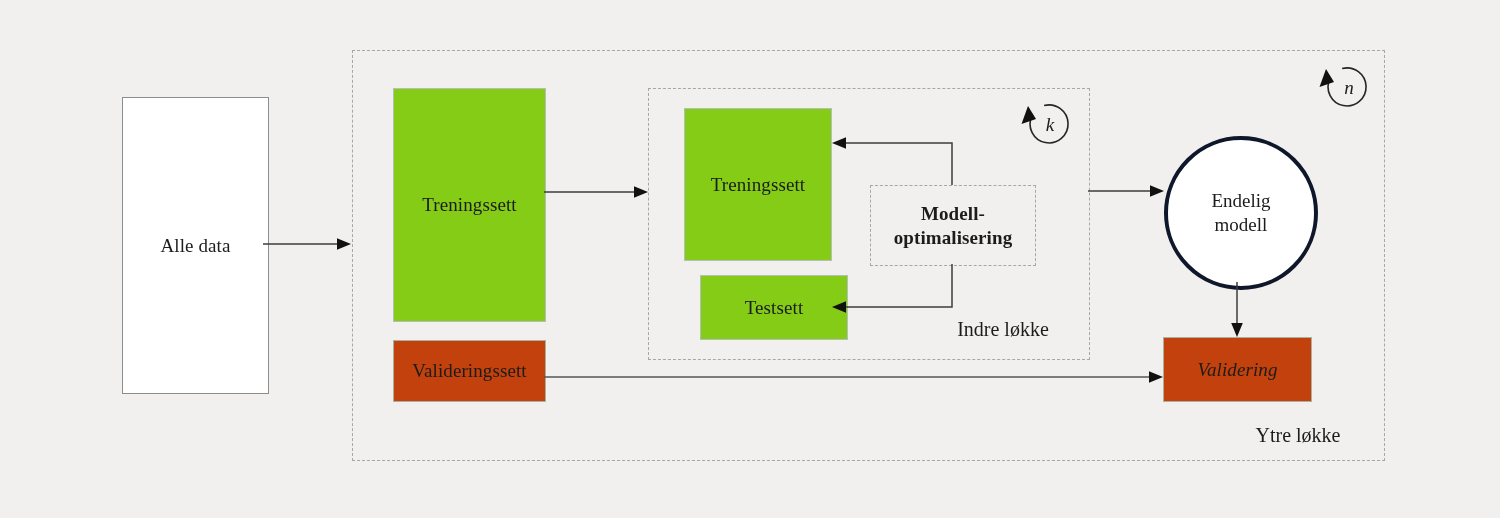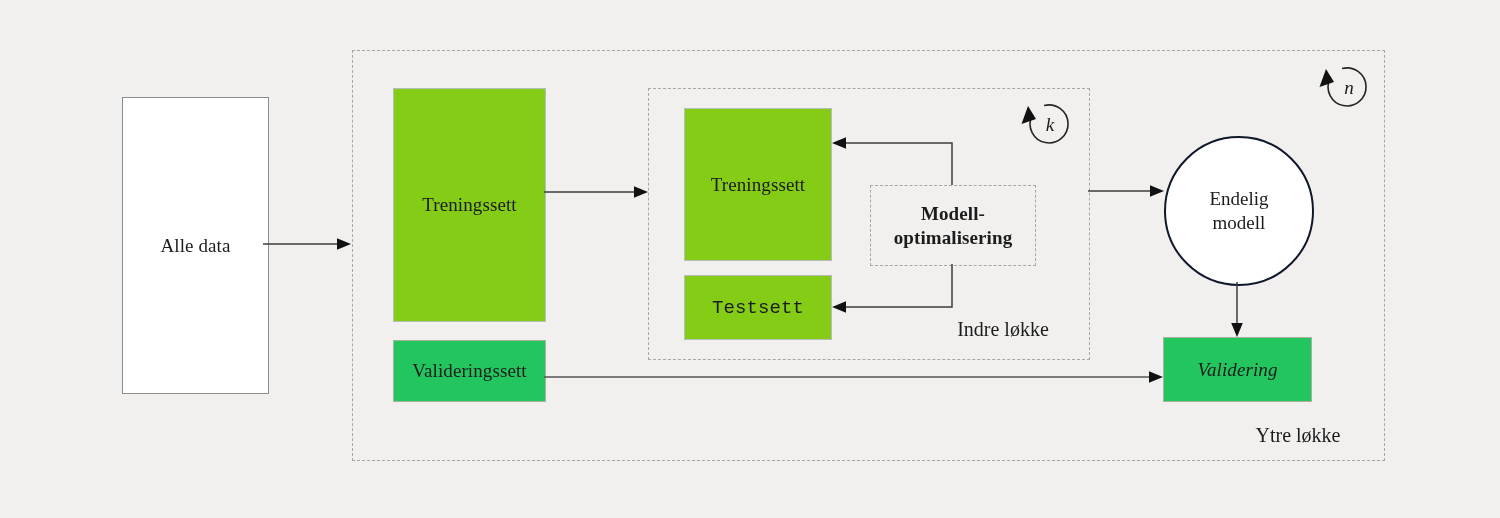--- a/index.html
+++ b/index.html
@@ -14,30 +14,30 @@
   .stage { position: absolute; left: 0; top: 0; width: 1500px; height: 518px; }
   .node {
     position: absolute;
     display: flex; align-items: center; justify-content: center;
     text-align: center;
     font-size: 19px;
     letter-spacing: 0.1px;
   }
   .box-white  { background: #ffffff; border: 1px solid #8d8d8d; }
   .box-blue   { background: #84cc16; border: 1px solid #b6bebb; }
-  .box-green  { background: #22c55e; border: 1px solid #a9b29c; }
+  .box-green  { background: #c2410c; border: 1px solid #a9b29c; }
   .dashed-region {
     position: absolute;
     border: 1.4px dashed #a7a7a5;
     background: transparent;
   }
   .circle-node {
     position: absolute;
     background: #ffffff;
-    border: 2px solid #0f172a;
+    border: 4px solid #0f172a;
     border-radius: 50%;
     display: flex; align-items: center; justify-content: center;
     text-align: center;
     font-size: 19px;
     line-height: 24px;
   }
   .loop-label {
     position: absolute;
     font-size: 20px;
     text-align: center;
@@ -73,21 +73,21 @@
   </div>
 
   <div class="node box-green" style="left:393px; top:340px; width:151px; height:60px;">
     <span>Valideringssett</span>
   </div>
 
   <div class="node box-blue" style="left:684px; top:108px; width:146px; height:151px;">
     <span>Treningssett</span>
   </div>
 
-  <div class="node box-blue" style="left:684px; top:275px; width:146px; height:63px;font-family:Liberation Mono, monospace;">
+  <div class="node box-blue" style="left:700px; top:275px; width:146px; height:63px;">
     <span>Testsett</span>
   </div>
 
   <div class="node dashed-region two-line" style="left:870px; top:185px; width:164px; height:79px;font-weight:bold;">
     <span>
       <span>Modell-</span><br>
       <span>optimalisering</span>
     </span>
   </div>
 

